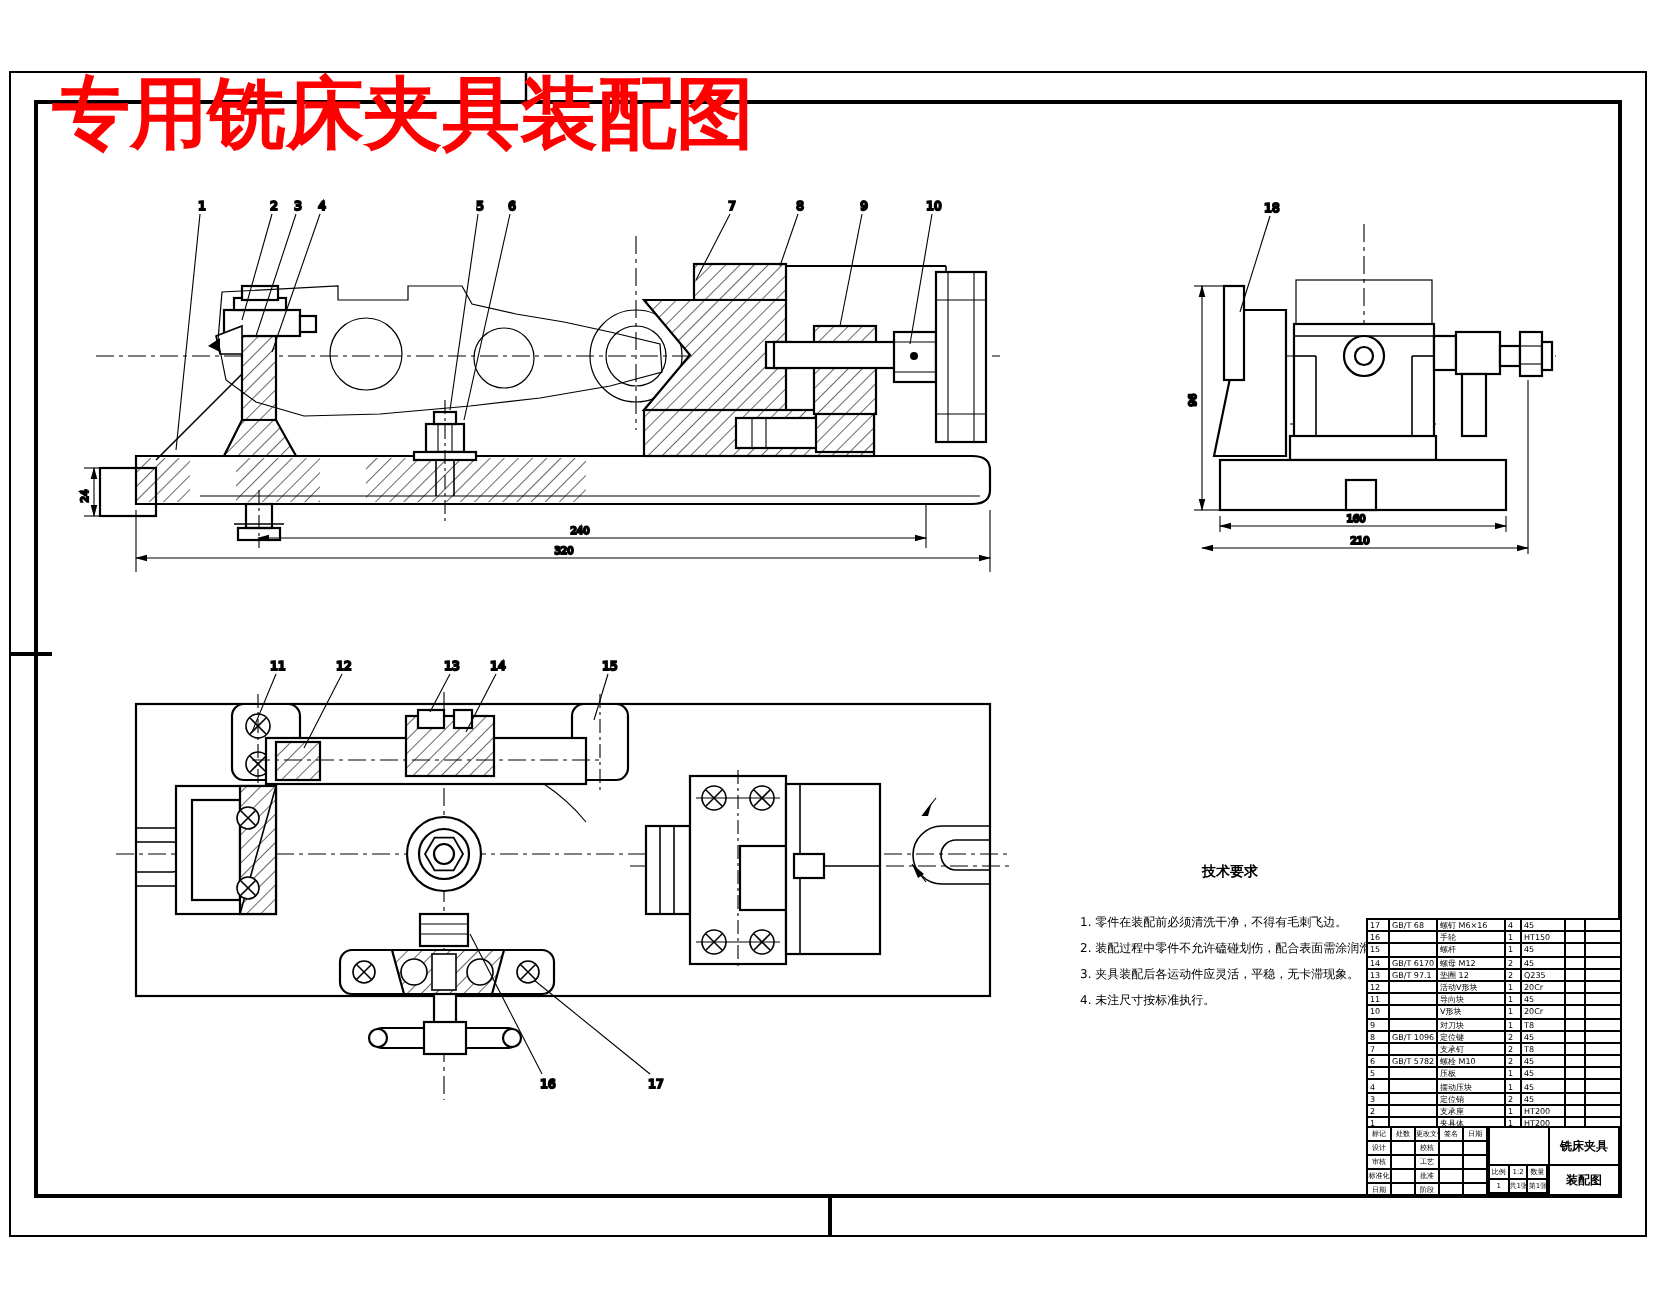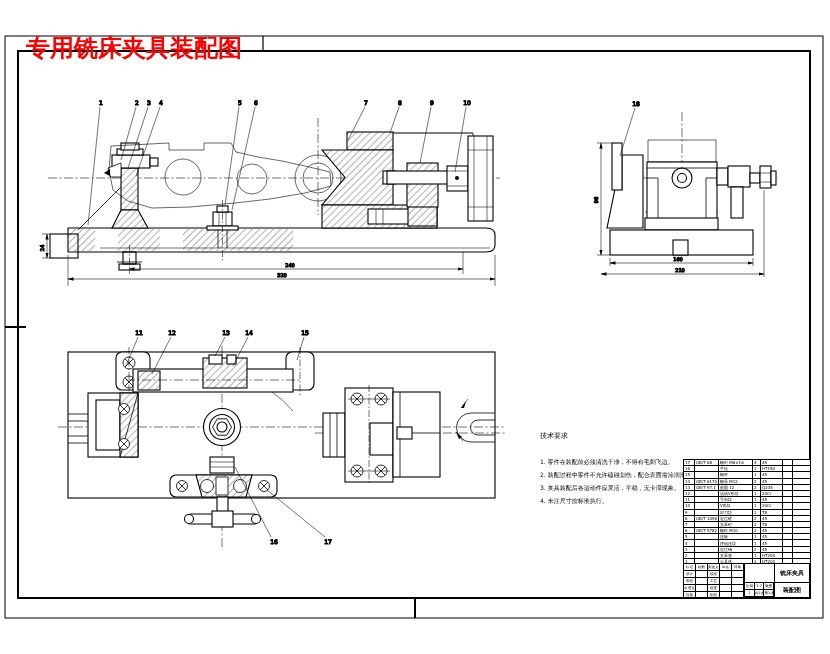--- a/index.html
+++ b/index.html
@@ -4,26 +4,26 @@
 <style>
   html,body{margin:0;padding:0;}
   body{
     width:830px;height:654px;background:#ffffff;position:relative;
     font-family:"DejaVu Sans",sans-serif;overflow:hidden;
   }
   #sheet-svg{position:absolute;left:0;top:0;}
   .drawing-title{
     position:absolute;left:26px;top:34px;width:260px;
     color:#ff0000;font-family:"DejaVu Serif",serif;font-weight:bold;
-    font-size:24px;line-height:1.2;letter-spacing:0px;white-space:nowrap;
+    font-size:39px;line-height:1.2;letter-spacing:0px;white-space:nowrap;
   }
   .tech-notes{
     position:absolute;left:540px;top:431px;width:150px;color:#000;
   }
-  .tech-notes .tn-head{font-size:7px;font-weight:normal;margin-bottom:14px;}
+  .tech-notes .tn-head{font-size:7px;font-weight:bold;margin-bottom:14px;text-align:center;}
   .tech-notes .tn-item{font-size:6px;line-height:13px;white-space:nowrap;}
   .bom{
     position:absolute;left:683px;top:459px;width:127px;
     border-collapse:collapse;table-layout:fixed;background:#fff;
   }
   .bom td{
     border:0.5px solid #000;height:5.2px;padding:0 1px;
     font-size:4px;line-height:5px;overflow:hidden;white-space:nowrap;color:#000;
   }
   .bom tr.bom-head td{height:8px;font-size:5px;font-weight:bold;text-align:center;line-height:8px;}

